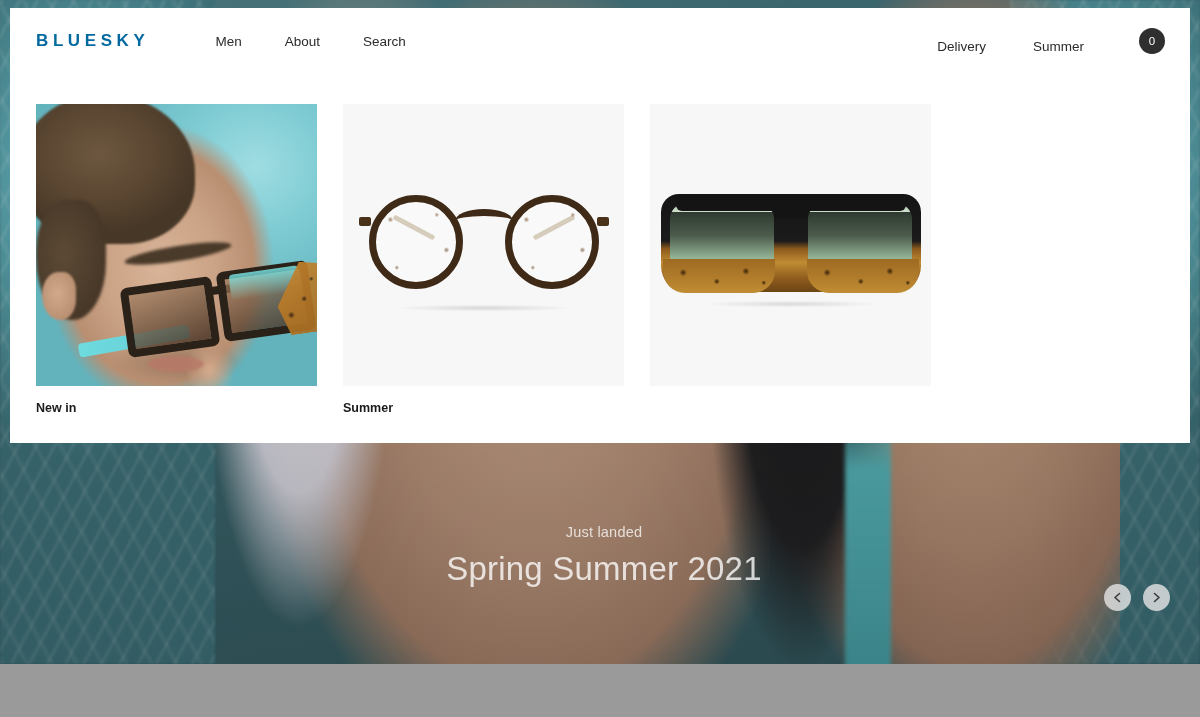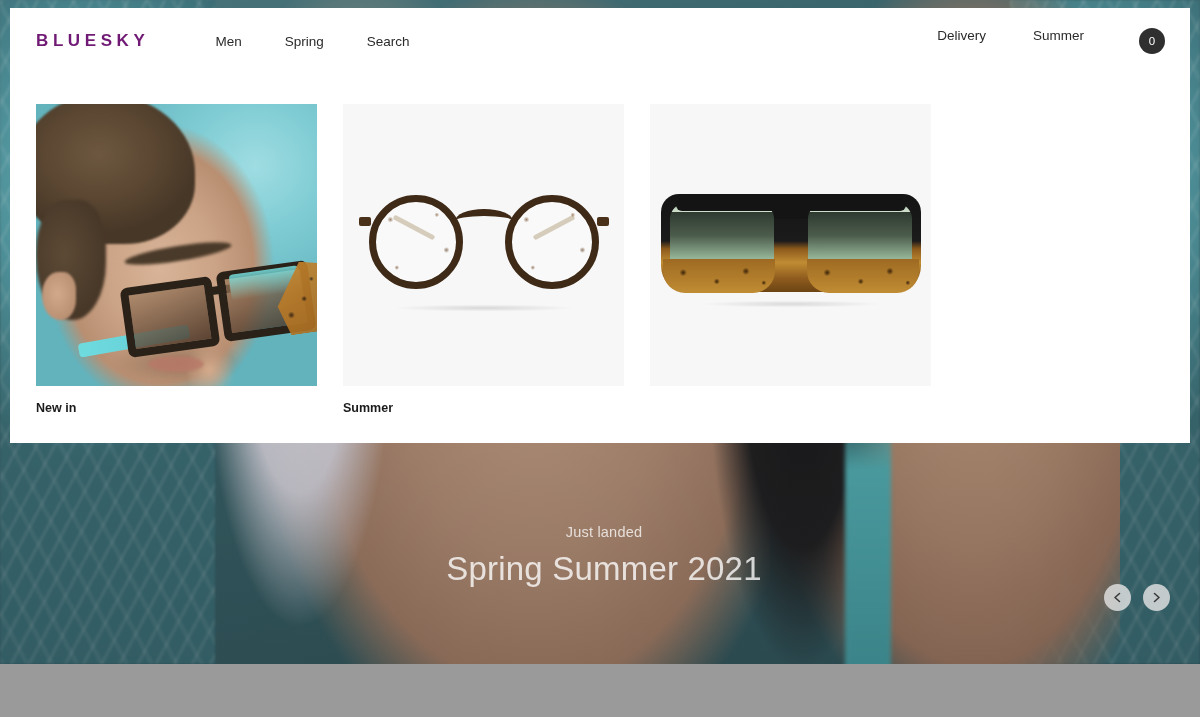--- a/index.html
+++ b/index.html
@@ -169,40 +169,40 @@
   .site-header {
     height: 66px;
     display: flex;
     align-items: center;
     padding: 0 25px 0 26px;
   }
   .brand {
     font-size: 17px;
     font-weight: 700;
     letter-spacing: 4.6px;
-    color: #701a75;
+    color: #0369a1;
     white-space: nowrap;
     cursor: pointer;
   }
   .nav-main {
     display: flex;
     gap: 43px;
     margin-left: 66px;
   }
   .nav-main a,
   .nav-right a {
     font-size: 13.5px;
     color: #2b2b2b;
     text-decoration: none;
     cursor: pointer;
   }
   .nav-right {
     margin-left: auto;
     display: flex;
-    align-items: flex-start;
+    align-items: flex-end;
     gap: 47px;
   }
   .cart-badge {
     width: 26px; height: 26px;
     border-radius: 50%;
     background: #2f2f2f;
     color: #fff;
     font-size: 11.5px;
     display: flex;
     align-items: center;
@@ -540,21 +540,21 @@
 
 <div class="viewport-bottom"></div>
 
 <div class="panel">
 
   <header class="site-header">
     <div class="brand">BLUESKY</div>
 
     <nav class="nav-main">
       <a>Men</a>
-      <a>Spring</a>
+      <a>About</a>
       <a>Search</a>
     </nav>
 
     <div class="nav-right">
       <a>Delivery</a>
       <a>Summer</a>
       <div class="cart-badge">0</div>
     </div>
   </header>
 

